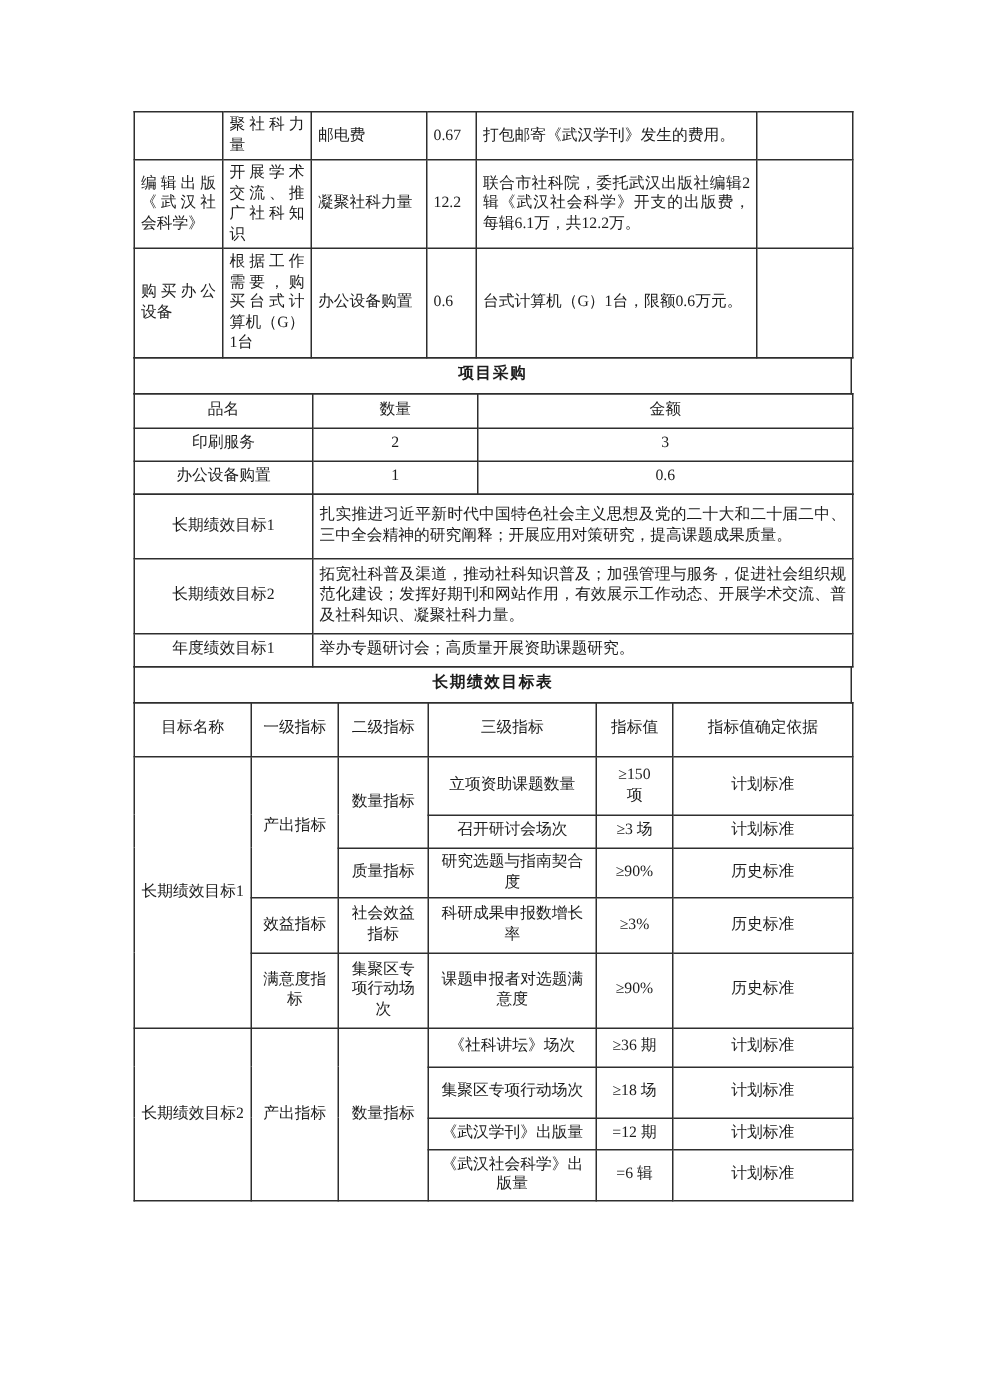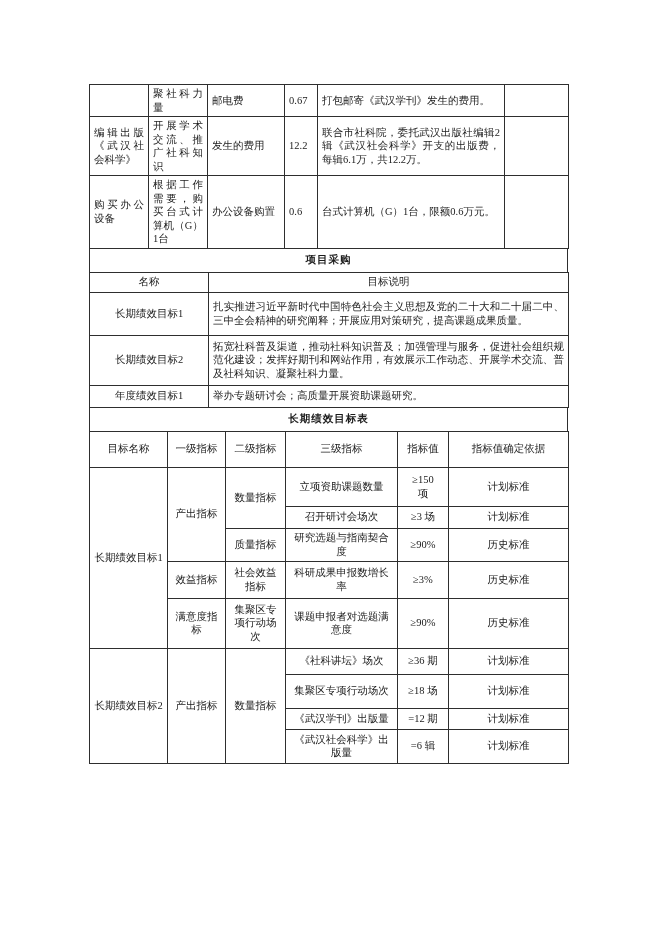--- a/index.html
+++ b/index.html
@@ -1,21 +1,21 @@
 <!DOCTYPE html>
 <html><head>
 <meta charset="utf-8">
 <style>
   html,body{margin:0;padding:0;}
   body{
     width:658px;height:931px;background:#ffffff;position:relative;overflow:hidden;
     font-family:"Liberation Serif","DejaVu Serif",serif;
     color:#1c1c1c;
   }
-  .doc{position:absolute;left:89px;top:84px;width:479px;}
+  .doc{position:absolute;left:89px;top:74px;width:479px;}
   table{border-collapse:collapse;table-layout:fixed;width:479px;}
   table + table{margin-top:-1px;padding-left:30px;}
   td{
     border:1px solid #2e2e2e;
     padding:2px 4px;
     vertical-align:middle;
     font-size:10.5px;
     line-height:13.5px;
     color:#1c1c1c;
     overflow:hidden;
@@ -45,21 +45,21 @@
       <td class="just"></td>
       <td class="just">聚社科力量</td>
       <td>邮电费</td>
       <td>0.67</td>
       <td class="just">打包邮寄《武汉学刊》发生的费用。</td>
       <td></td>
     </tr>
     <tr style="height:42px">
       <td class="just">编辑出版《武汉社会科学》</td>
       <td class="just">开展学术交流、推广社科知识</td>
-      <td>发生的费用</td>
+      <td>凝聚社科力量</td>
       <td>12.2</td>
       <td class="just">联合市社科院，委托武汉出版社编辑2辑《武汉社会科学》开支的出版费，每辑6.1万，共12.2万。</td>
       <td></td>
     </tr>
     <tr style="height:64px">
       <td class="just">购买办公设备</td>
       <td class="just">根据工作需要，购买台式计算机（G）1台</td>
       <td>办公设备购置</td>
       <td>0.6</td>
       <td class="just">台式计算机（G）1台，限额0.6万元。</td>
@@ -68,31 +68,51 @@
   </tbody>
     </table>
 
   <table>
     <tbody>
         <tr style="height:24px">
       <td class="sec">项目采购</td>
     </tr>
   </tbody>
     </table>
+  <table>
+    <colgroup>
+        <col style="width:119px">
+        <col style="width:110px">
+        <col style="width:250px">
+      </colgroup>
+    <tbody>
+        <tr style="height:23px">
+      <td class="ctr">品名</td>
+      <td class="ctr">数量</td>
+      <td class="ctr">金额</td>
+    </tr>
+    <tr style="height:22px">
+      <td class="ctr">印刷服务</td>
+      <td class="ctr">2</td>
+      <td class="ctr">3</td>
+    </tr>
+    <tr style="height:22px">
+      <td class="ctr">办公设备购置</td>
+      <td class="ctr">1</td>
+      <td class="ctr">0.6</td>
+    </tr>
+  </tbody>
+    </table>
 
   <table>
     <colgroup>
         <col style="width:119px">
         <col style="width:360px">
       </colgroup>
     <tbody>
-        <tr style="height:20px">
-      <td class="ctr">名称</td>
-      <td class="ctr">目标说明</td>
-    </tr>
     <tr style="height:43px">
       <td class="ctr">长期绩效目标1</td>
       <td class="just">扎实推进习近平新时代中国特色社会主义思想及党的二十大和二十届二中、三中全会精神的研究阐释；开展应用对策研究，提高课题成果质量。</td>
     </tr>
     <tr style="height:50px">
       <td class="ctr">长期绩效目标2</td>
       <td class="just">拓宽社科普及渠道，推动社科知识普及；加强管理与服务，促进社会组织规范化建设；发挥好期刊和网站作用，有效展示工作动态、开展学术交流、普及社科知识、凝聚社科力量。</td>
     </tr>
     <tr style="height:22px">
       <td class="ctr">年度绩效目标1</td>

